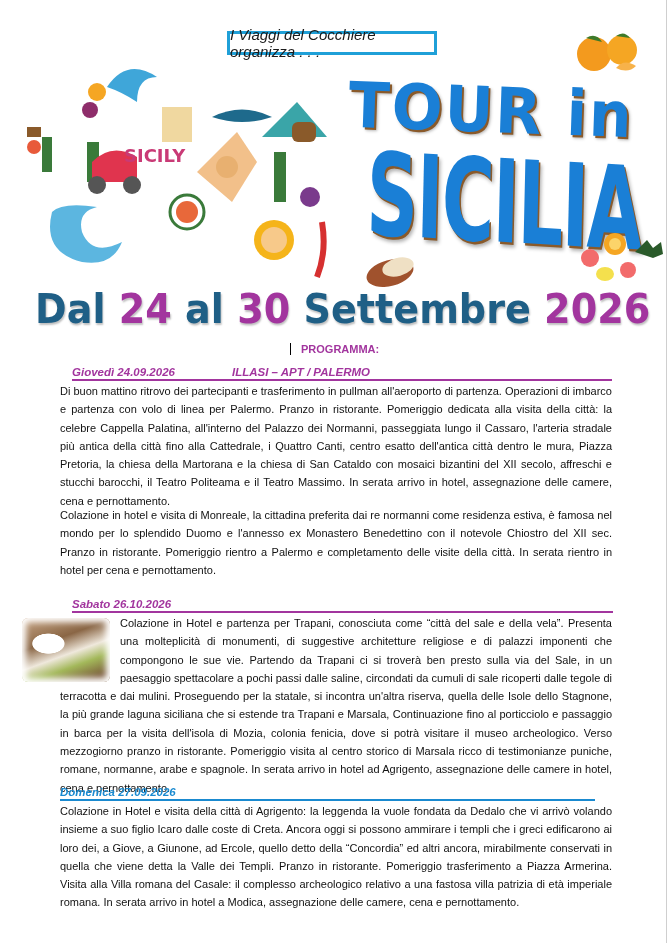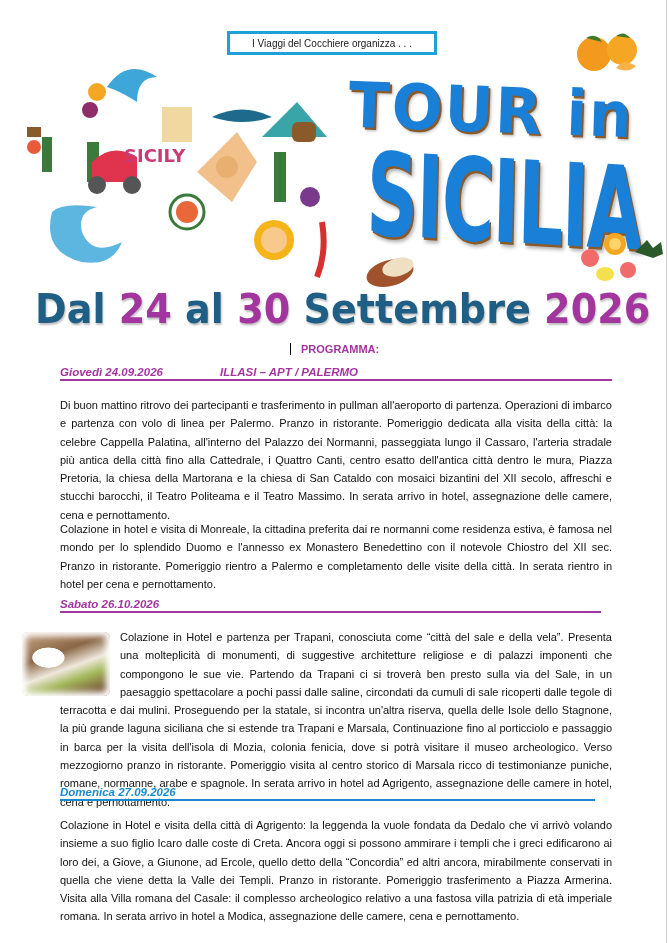--- a/index.html
+++ b/index.html
@@ -1,30 +1,30 @@
 <!DOCTYPE html>
 <html><head>
 <meta charset="utf-8">
 <style>
   html,body{margin:0;padding:0;background:#fff;}
   body{width:669px;height:943px;position:relative;overflow:hidden;font-family:"Liberation Sans",sans-serif;}
   .page-edge{position:absolute;right:2px;top:0;width:1px;height:943px;background:#cfcfcf;}
-  .org-box{position:absolute;left:227px;top:31px;width:210px;height:24px;border:3px solid #1fa0d8;box-sizing:border-box;display:flex;align-items:center;justify-content:center;font-size:10px;color:#1a1a1a;}
+  .org-box{position:absolute;left:227px;top:31px;width:210px;height:24px;border:3px solid #1fa0d8;box-sizing:border-box;display:flex;align-items:center;justify-content:center;font-style:italic;font-size:15px;color:#1a1a1a;}
   .hero{position:absolute;left:22px;top:62px;width:330px;height:225px;}
   .title-tour{position:absolute;left:350px;top:68px;font-family:"DejaVu Sans",sans-serif;font-weight:bold;font-size:60px;color:#1a7fd6;letter-spacing:2px;text-shadow:2px 2px 0 #8a5a2a,3px 3px 3px rgba(0,0,0,.3);transform:scaleY(1.05) rotate(2deg);transform-origin:left top;}
   .title-sicilia{position:absolute;left:368px;top:128px;font-family:"DejaVu Sans",sans-serif;font-weight:bold;font-size:92px;color:#1a7fd6;letter-spacing:-2px;text-shadow:2px 2px 0 #8a5a2a,4px 4px 4px rgba(0,0,0,.3);transform:scaleX(0.78) scaleY(1.25) rotate(2deg);transform-origin:left top;}
   .dates{position:absolute;left:35px;top:285px;font-size:41px;font-weight:bold;font-family:"DejaVu Sans",sans-serif;letter-spacing:0px;text-shadow:1px 2px 2px rgba(0,0,0,.25);white-space:nowrap;transform:scaleX(0.93);transform-origin:left top;}
   .dates .blue{color:#1f5f86;}
   .dates .purple{color:#a2359e;}
   .programma{position:absolute;left:290px;top:343px;font-size:11px;font-weight:bold;color:#a2359e;border-left:1px solid #000;padding-left:10px;}
   .day{position:absolute;left:60px;width:552px;}
   .day-head{font-style:italic;font-weight:bold;font-size:11.5px;display:flex;border-bottom:2px solid;padding-bottom:0;line-height:14px;}
   .day-head .d{width:160px;}
-  .day-body{font-size:11px;line-height:18.3px;color:#111;text-align:justify;margin-top:15px;}
-  .purple-h{color:#a2359e;border-color:#a2359e;}
+  .day-body{font-size:11px;line-height:18.3px;color:#111;text-align:justify;margin-top:1px;}
+  .purple-h{color:#a2359e;border-color:#a2359e;margin-left:12px;}
   .blue-h{color:#1a8ad0;border-color:#1a8ad0;}
   .cannoli{float:left;width:88px;height:64px;margin:4px 10px 0 -38px;border-radius:6px;background:radial-gradient(ellipse at 30% 40%,#fff 0 18%,transparent 19%),linear-gradient(160deg,#c9a888 0%,#8a6645 35%,#efe8dc 55%,#a3b85a 70%,#7a5a3a 90%);box-shadow:0 0 6px 4px #fff inset;}
 </style>
 </head>
 <body>
 
 <div class="page-edge"></div>
 
 <div class="org-box">
     <span>I Viaggi del Cocchiere organizza . . .</span>

